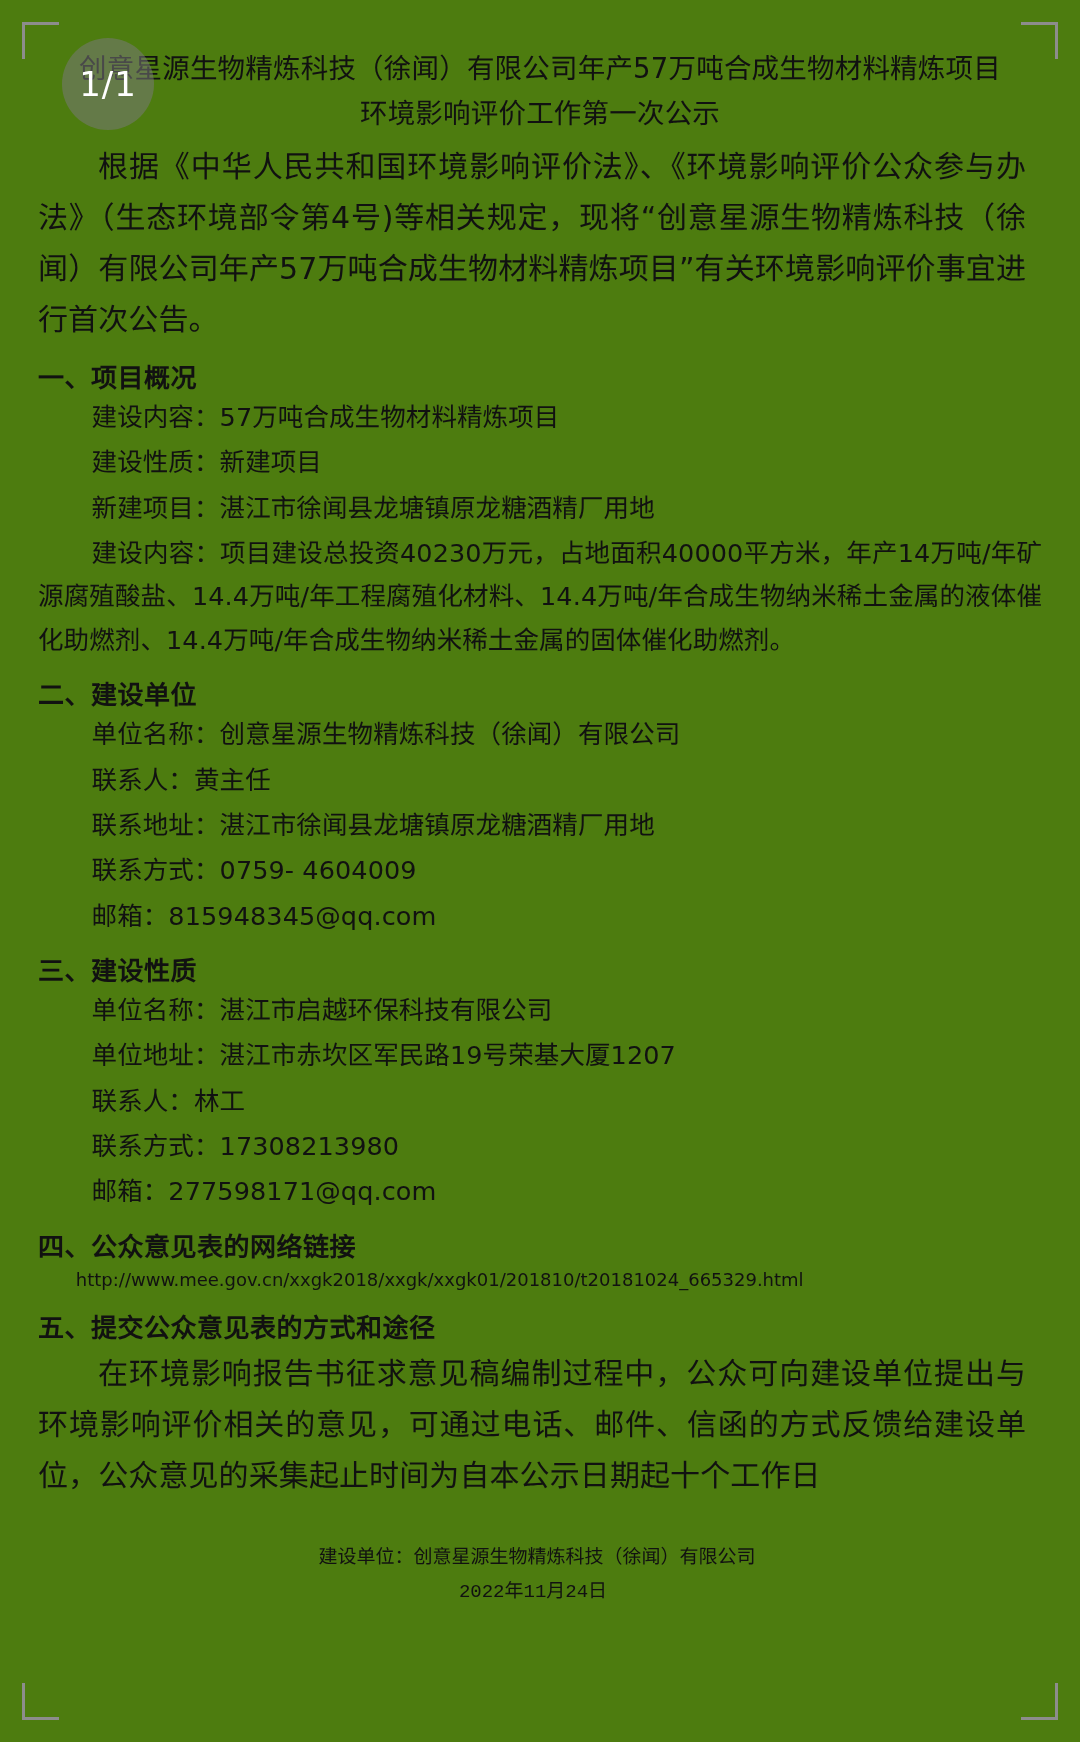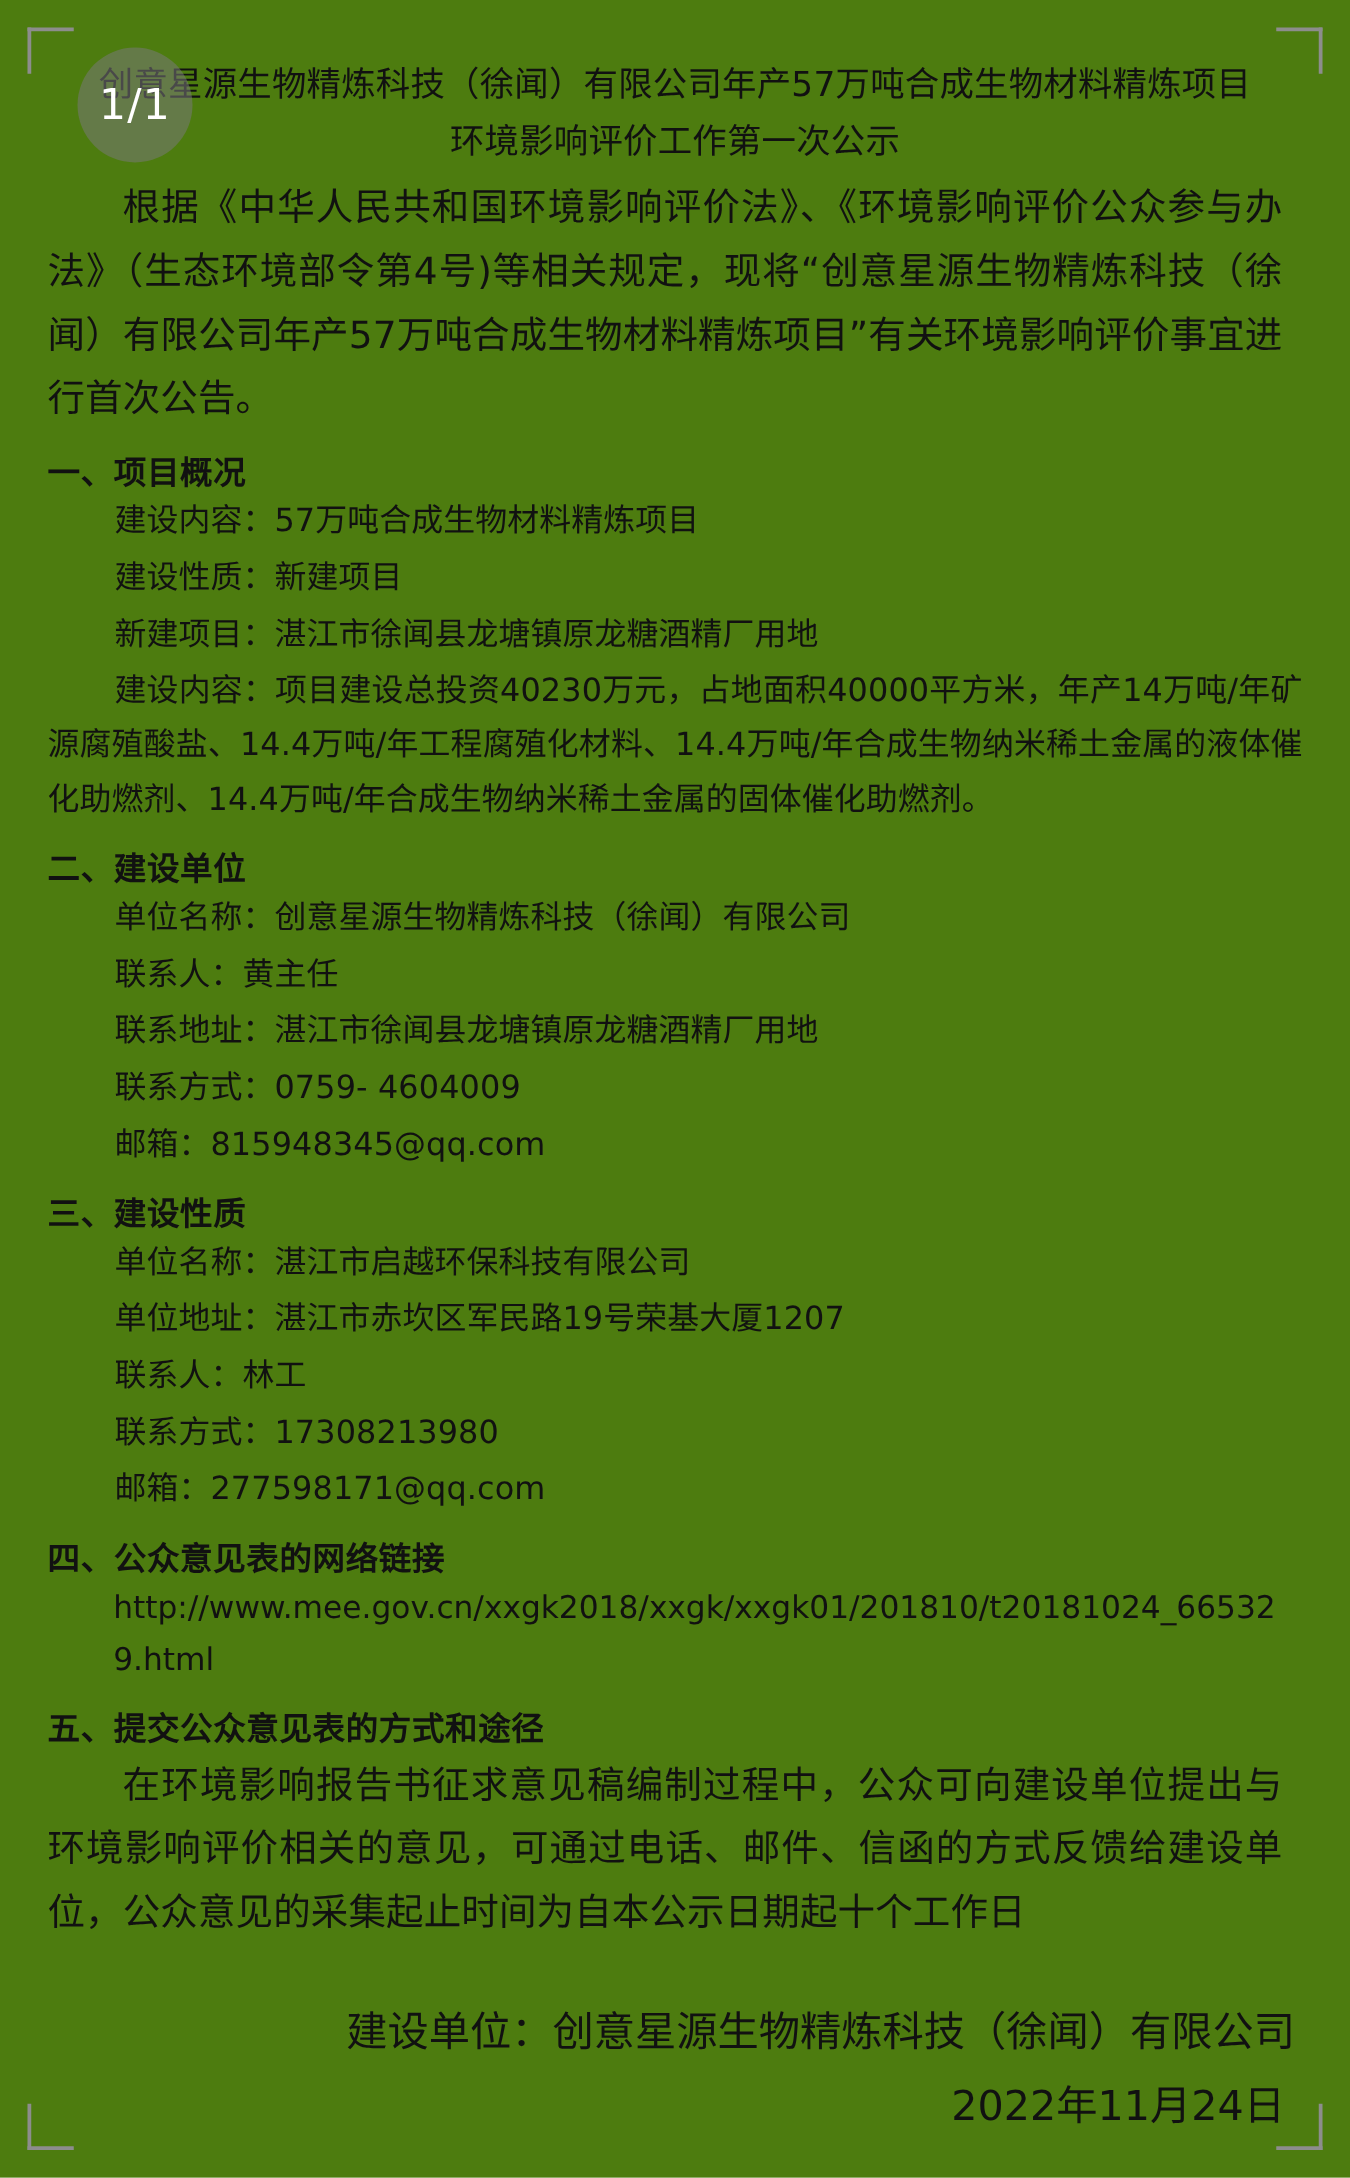--- a/index.html
+++ b/index.html
@@ -94,33 +94,34 @@
     letter-spacing: 0.1px;
   }
   .field .label { }
   .field .value { }
   .field.hanging {
     padding-left: 0;
     text-indent: 2.1em;
   }
 
   .link-line {
-    font-size: 25px;
+    font-size: 18px;
     line-height: 1.7;
     padding-left: 2.1em;
     word-break: break-all;
     letter-spacing: 0px;
   }
 
   .signature {
     margin-top: 40px;
-    font-size: 33px;
+    font-size: 19px;
     line-height: 1.8;
-    text-align: right;
+    text-align: center;
     padding-right: 6px;
+    font-family: Liberation Mono, monospace;
   }
   .signature .date { display: block; padding-right: 8px; }
 </style>
 </head>
 <body>
 
 <div class="page">
 
   <div class="crop tl"></div>
   <div class="crop tr"></div>

